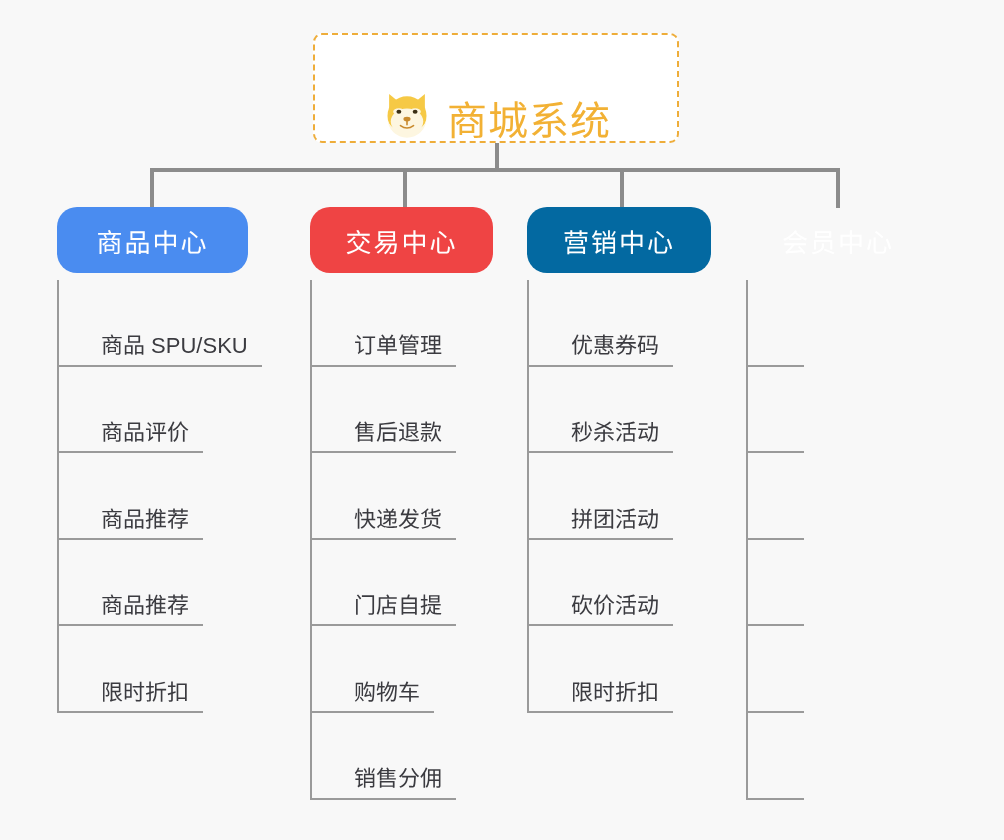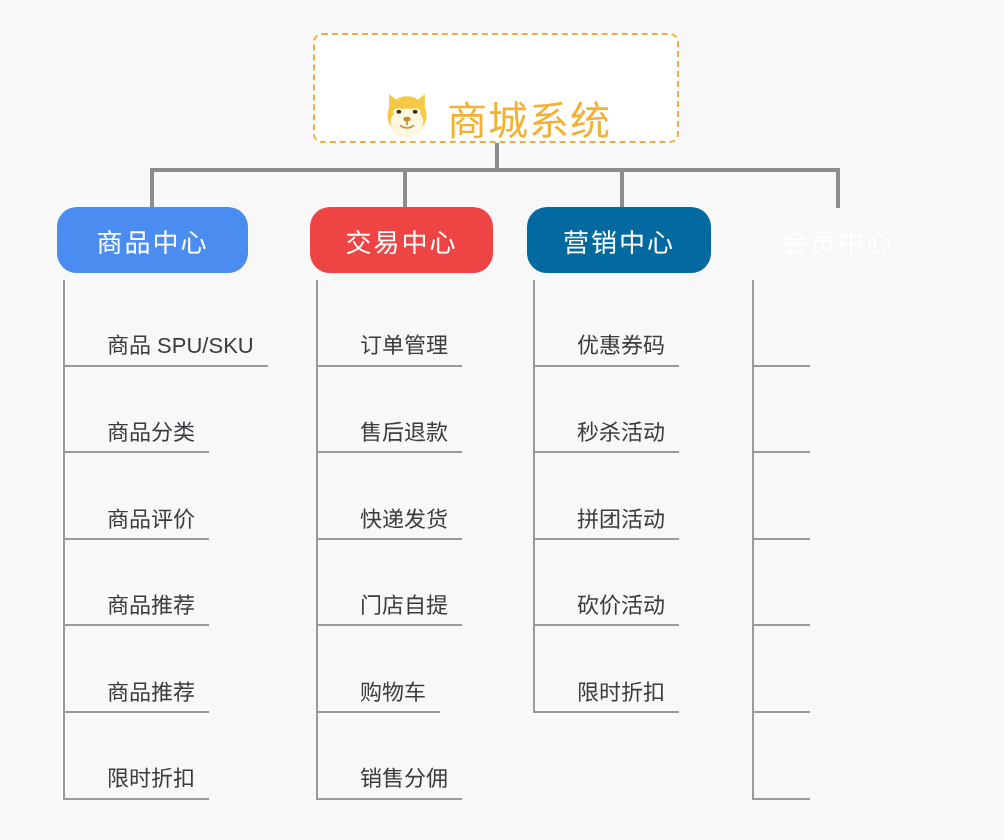--- a/index.html
+++ b/index.html
@@ -108,21 +108,20 @@
   .column.c3 .cat-header { width: 184px; }
   .column.c4 .cat-header { width: 184px; }
 
   
   .leaf-list {
     position: relative;
     margin-top: 7px;
     padding-left: 16px;
     border-left: 2px solid #9a9a9a;
     width: 204px;
-    margin-left: 6px;
   }
 
   .leaf-item {
     position: relative;
     height: 86.6px;
     box-sizing: border-box;
     display: flex;
     align-items: flex-end;
   }
   .leaf-label {
@@ -169,23 +168,20 @@
 
   <div class="column c1">
     <div class="cat-header" style="background: rgb(74, 140, 240);">
       <span>商品中心</span>
     </div>
     <div class="leaf-list">
       <div class="leaf-item">
           <span class="leaf-label">商品 SPU/SKU</span>
         </div>
       <div class="leaf-item">
-          <span class="leaf-label">商品分类</span>
-        </div>
-      <div class="leaf-item">
           <span class="leaf-label">商品评价</span>
         </div>
       <div class="leaf-item">
           <span class="leaf-label">商品推荐</span>
         </div>
       <div class="leaf-item">
           <span class="leaf-label">商品推荐</span>
         </div>
       <div class="leaf-item">
           <span class="leaf-label">限时折扣</span>

